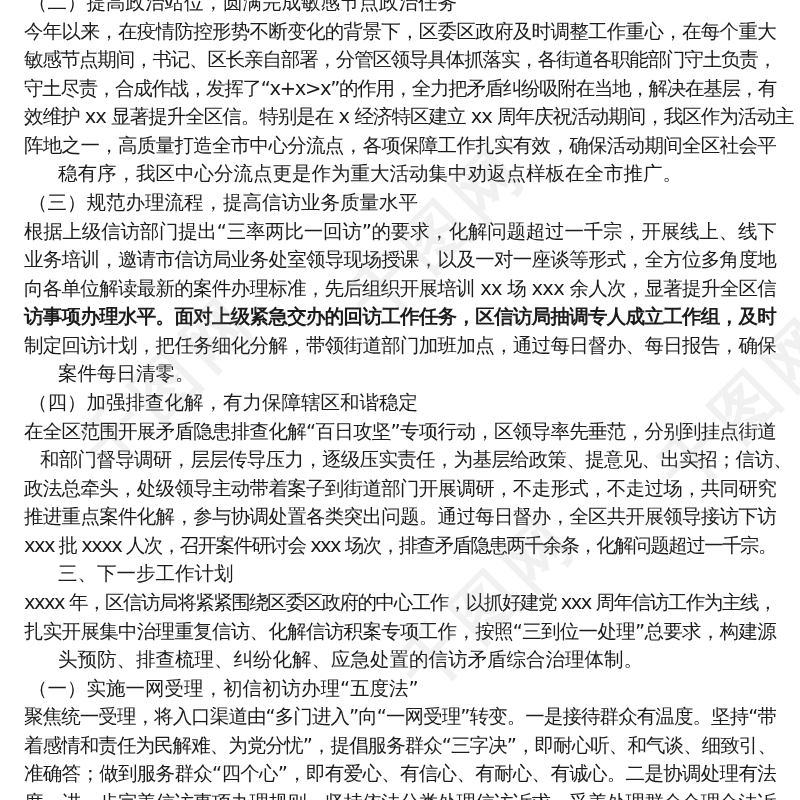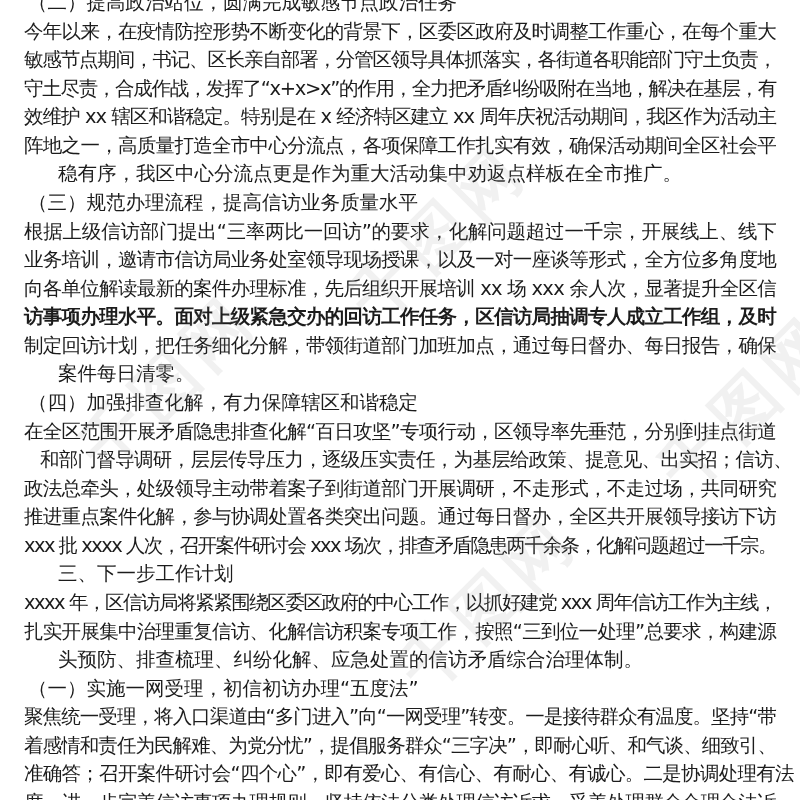--- a/index.html
+++ b/index.html
@@ -58,21 +58,21 @@
 </style>
 </head>
 <body>
 
 <div class="page">
   <div id="lines">
       <div class="line heading" style="top: -11px;">（二）提高政治站位，圆满完成敏感节点政治任务</div>
       <div class="line" style="top: 17.57px; letter-spacing: -0.718px;">今年以来，在疫情防控形势不断变化的背景下，区委区政府及时调整工作重心，在每个重大</div>
       <div class="line" style="top: 46.14px; letter-spacing: -1.2px;">敏感节点期间，书记、区长亲自部署，分管区领导具体抓落实，各街道各职能部门守土负责，</div>
       <div class="line" style="top: 74.71px; letter-spacing: -1.326px;">守土尽责，合成作战，发挥了“x+x&gt;x”的作用，全力把矛盾纠纷吸附在当地，解决在基层，有</div>
-      <div class="line" style="top: 103.28px; letter-spacing: -0.978px;">效维护 xx 辖区和谐稳定。特别是在 x 经济特区建立 xx 周年庆祝活动期间，我区作为活动主</div>
+      <div class="line" style="top: 103.28px; letter-spacing: -0.978px;">效维护 xx 显著提升全区信。特别是在 x 经济特区建立 xx 周年庆祝活动期间，我区作为活动主</div>
       <div class="line" style="top: 131.85px; letter-spacing: -0.718px;">阵地之一，高质量打造全市中心分流点，各项保障工作扎实有效，确保活动期间全区社会平</div>
       <div class="line last" style="top: 160.42px;">稳有序，我区中心分流点更是作为重大活动集中劝返点样板在全市推广。</div>
       <div class="line heading" style="top: 188.99px;">（三）规范办理流程，提高信访业务质量水平</div>
       <div class="line" style="top: 217.56px; letter-spacing: -0.725px;">根据上级信访部门提出“三率两比一回访”的要求，化解问题超过一千宗，开展线上、线下</div>
       <div class="line" style="top: 246.13px; letter-spacing: -0.718px;">业务培训，邀请市信访局业务处室领导现场授课，以及一对一座谈等形式，全方位多角度地</div>
       <div class="line" style="top: 274.7px; letter-spacing: -0.75px;">向各单位解读最新的案件办理标准，先后组织开展培训 xx 场 xxx 余人次，显著提升全区信</div>
       <div class="line" style="top: 303.27px; letter-spacing: -0.718px; font-weight: bold;">访事项办理水平。面对上级紧急交办的回访工作任务，区信访局抽调专人成立工作组，及时</div>
       <div class="line" style="top: 331.84px; letter-spacing: -0.718px;">制定回访计划，把任务细化分解，带领街道部门加班加点，通过每日督办、每日报告，确保</div>
       <div class="line last" style="top: 360.41px;">案件每日清零。</div>
       <div class="line heading" style="top: 388.98px;">（四）加强排查化解，有力保障辖区和谐稳定</div>
@@ -81,21 +81,21 @@
       <div class="line" style="top: 474.69px; letter-spacing: -0.718px;">政法总牵头，处级领导主动带着案子到街道部门开展调研，不走形式，不走过场，共同研究</div>
       <div class="line" style="top: 503.26px; letter-spacing: -0.718px;">推进重点案件化解，参与协调处置各类突出问题。通过每日督办，全区共开展领导接访下访</div>
       <div class="line" style="top: 531.83px; letter-spacing: -1.571px;">xxx 批 xxxx 人次，召开案件研讨会 xxx 场次，排查矛盾隐患两千余条，化解问题超过一千宗。</div>
       <div class="line last" style="top: 560.4px;">三、下一步工作计划</div>
       <div class="line" style="top: 588.97px; letter-spacing: -1.5px;">xxxx 年，区信访局将紧紧围绕区委区政府的中心工作，以抓好建党 xxx 周年信访工作为主线，</div>
       <div class="line" style="top: 617.54px; letter-spacing: -0.725px;">扎实开展集中治理重复信访、化解信访积案专项工作，按照“三到位一处理”总要求，构建源</div>
       <div class="line last" style="top: 646.11px;">头预防、排查梳理、纠纷化解、应急处置的信访矛盾综合治理体制。</div>
       <div class="line heading" style="top: 674.68px;">（一）实施一网受理，初信初访办理“五度法”</div>
       <div class="line" style="top: 703.25px; letter-spacing: -0.952px;">聚焦统一受理，将入口渠道由“多门进入”向“一网受理”转变。一是接待群众有温度。坚持“带</div>
       <div class="line" style="top: 731.82px; letter-spacing: -0.951px;">着感情和责任为民解难、为党分忧”，提倡服务群众“三字决”，即耐心听、和气谈、细致引、</div>
-      <div class="line" style="top: 760.39px; letter-spacing: -0.725px;">准确答；召开案件研讨会“四个心”，即有爱心、有信心、有耐心、有诚心。二是协调处理有法</div>
+      <div class="line" style="top: 760.39px; letter-spacing: -0.725px;">准确答；做到服务群众“四个心”，即有爱心、有信心、有耐心、有诚心。二是协调处理有法</div>
       <div class="line" style="top: 788.96px; letter-spacing: -0.718px;">度。进一步完善信访事项办理规则，坚持依法分类处理信访诉求，妥善处理群众合理合法诉</div>
     </div>
 
   <div class="watermark" style="left:330px; top:190px;">千图网</div>
   <div class="watermark" style="left:380px; top:560px;">千图网</div>
   <div class="watermark" style="left:640px; top:360px;">千图网</div>
   <div class="watermark" style="left:60px; top:340px;">千图网</div>
 </div>
 
 </body></html>

